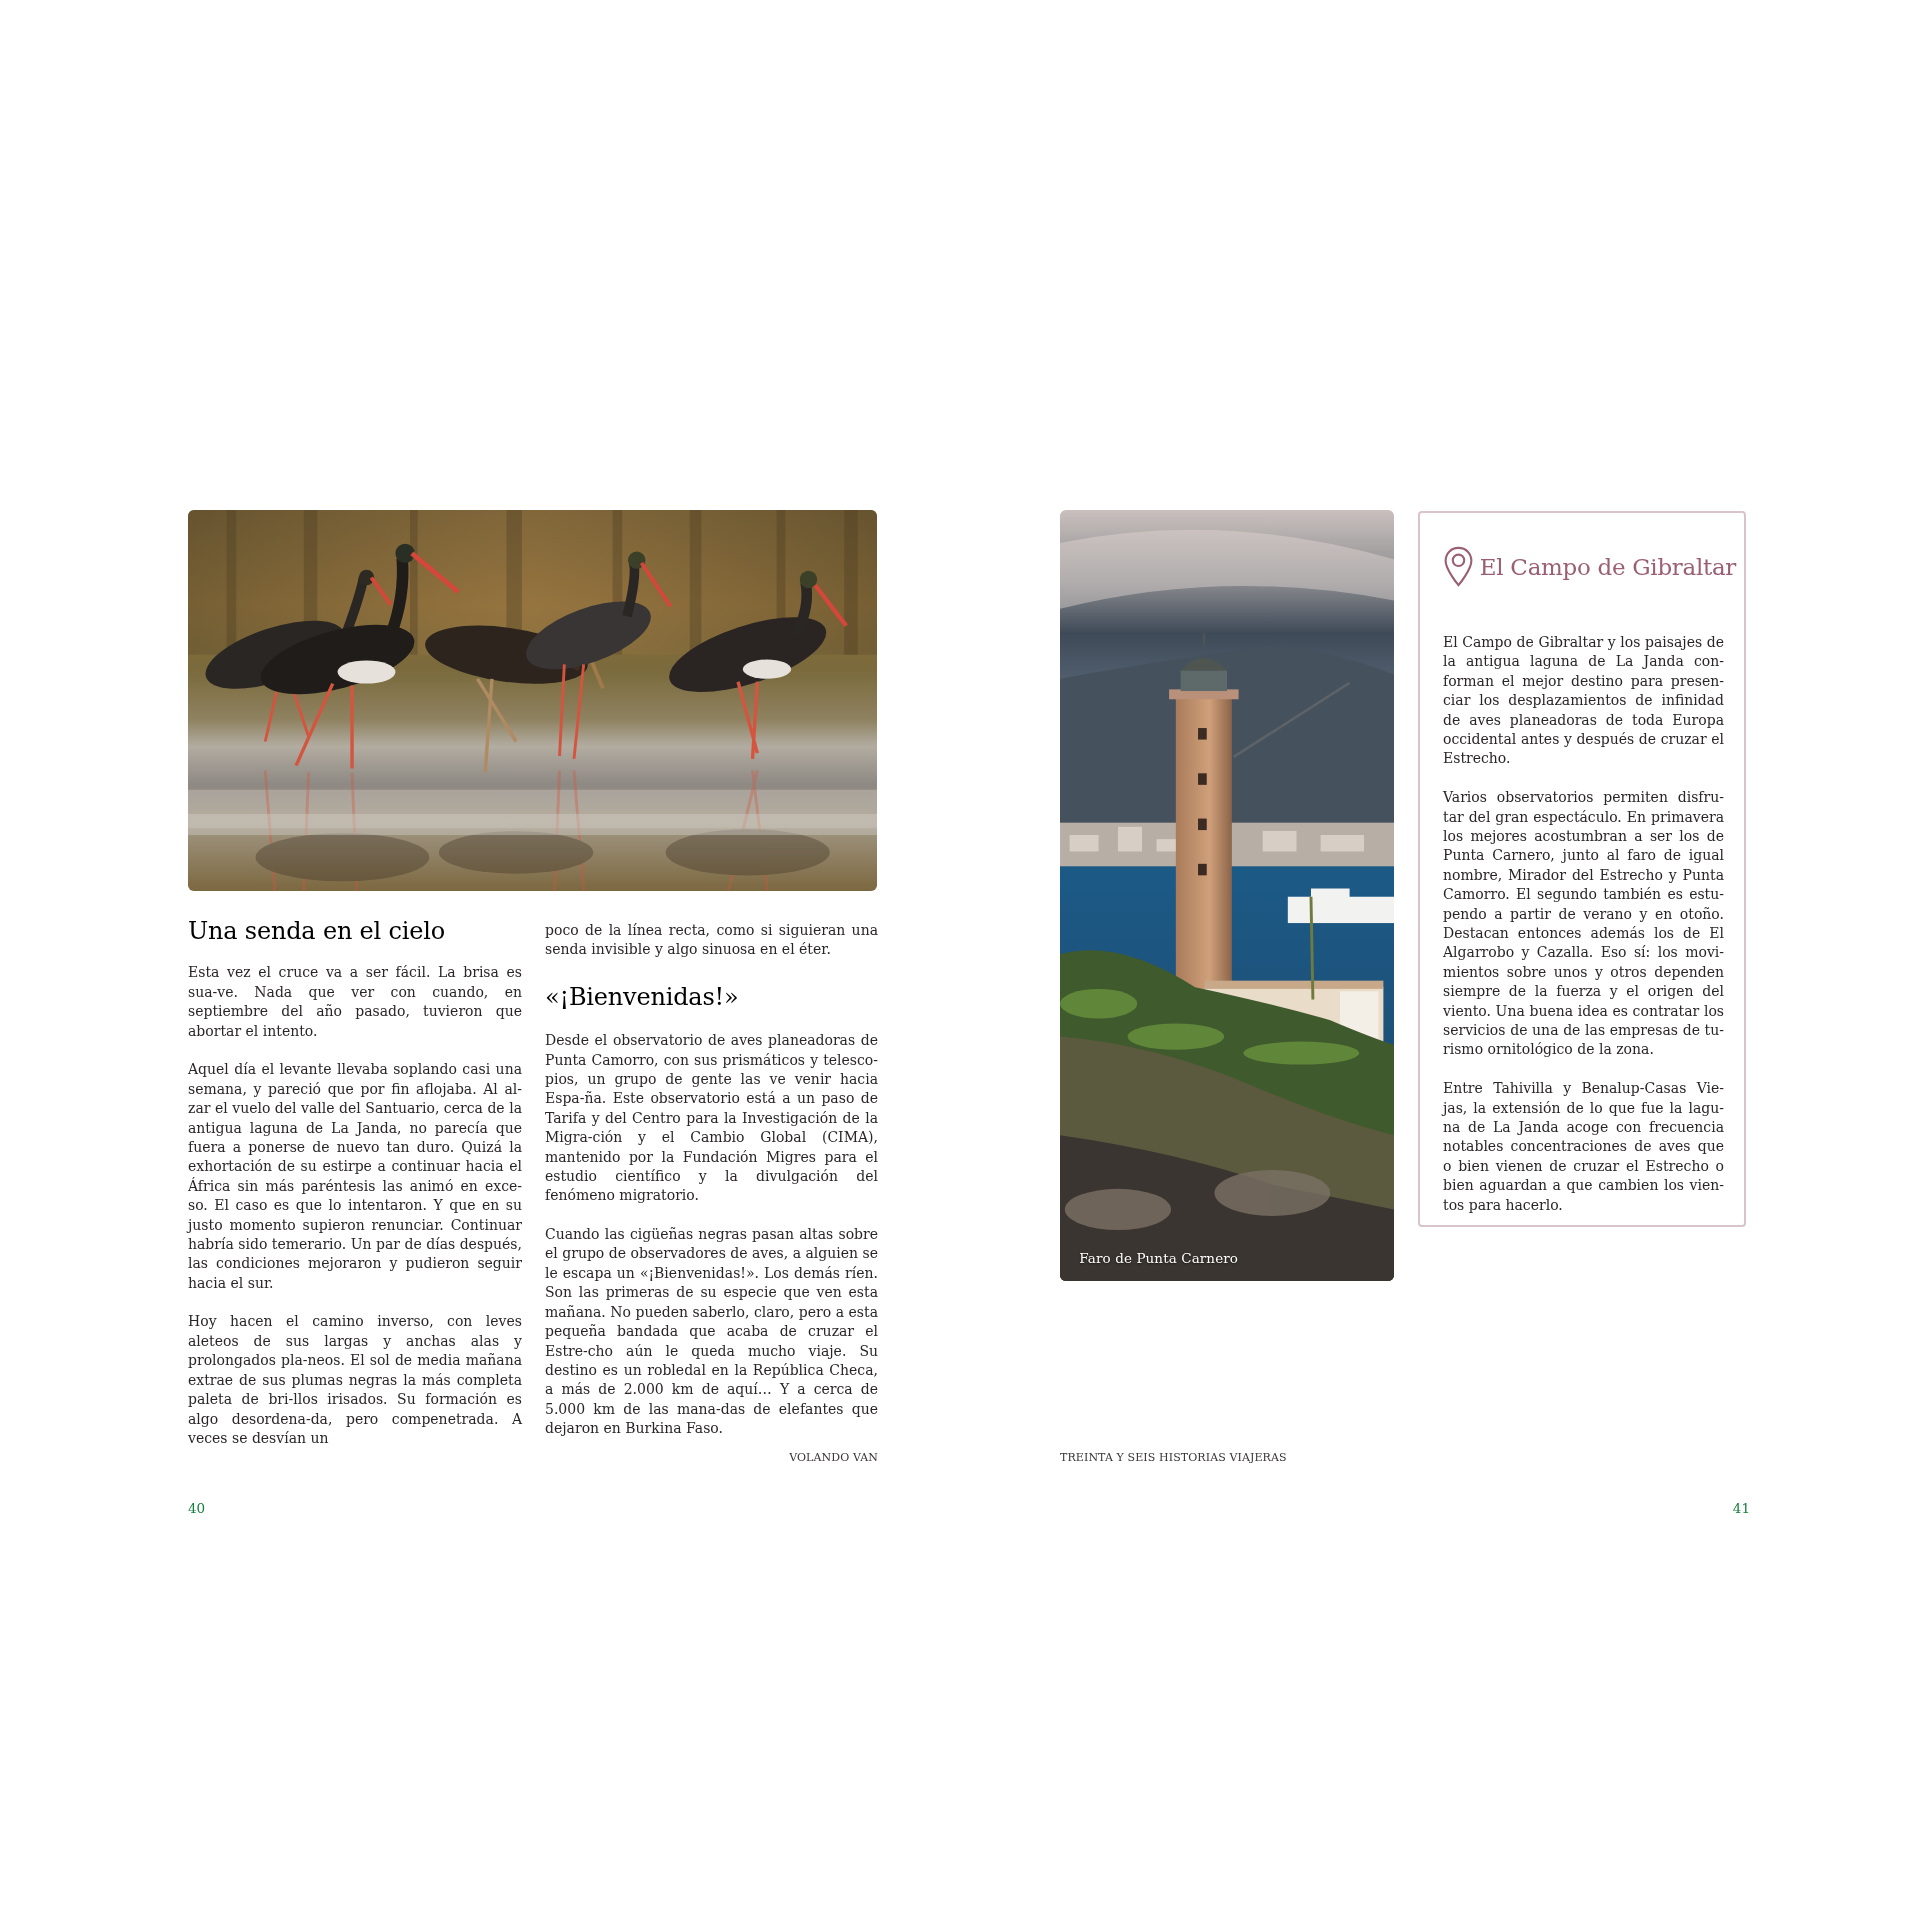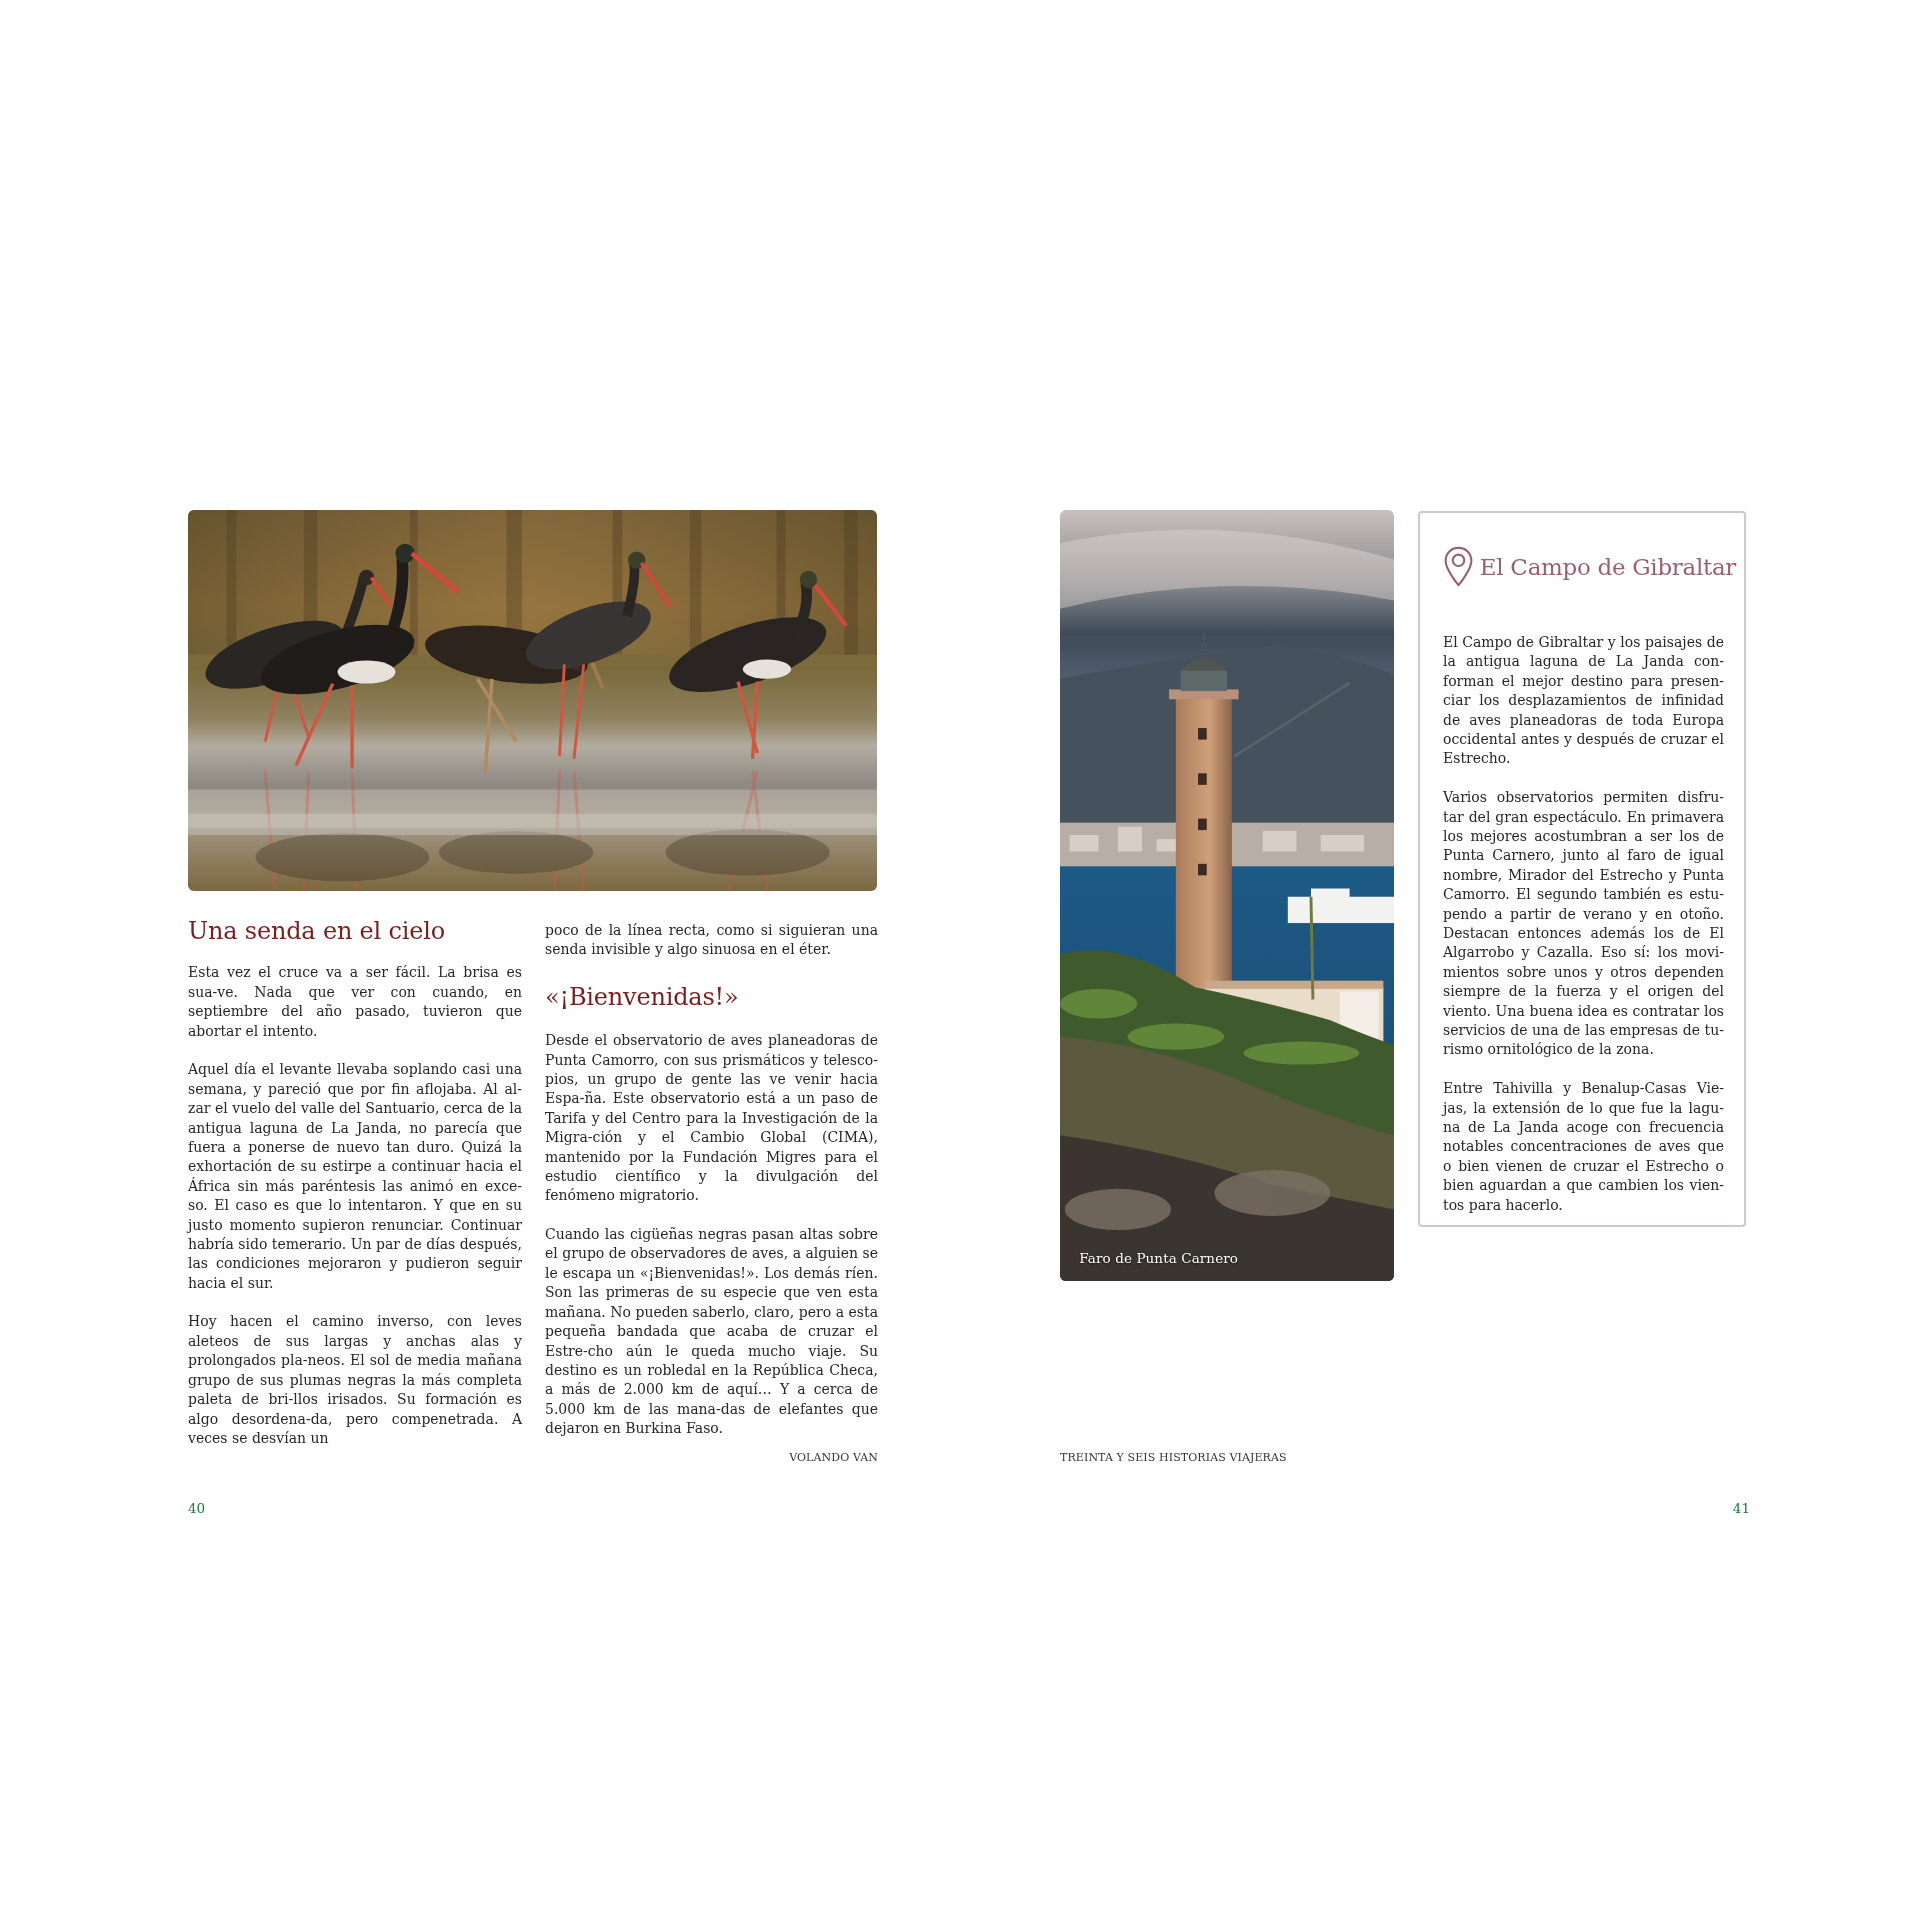--- a/index.html
+++ b/index.html
@@ -35,21 +35,21 @@
     line-height: 19.4px;
     text-align: justify;
     hyphens: manual;
   }
   .col p { margin: 0 0 19.3px 0; }
   .col-1 { left: 188px; top: 917px; width: 334px; }
   .col-2 { left: 545px; top: 921px; width: 333px; }
 
   h2.section {
     font-weight: normal;
-    color: #7f1d1d;
+    color: #000000;
     font-size: 24px;
     line-height: 29px;
     margin: 0 0 17.4px 0;
     letter-spacing: -0.2px;
   }
   .col-2 h2.section { margin-top: 5px; margin-bottom: 19.3px; }
 
   
   .infobox {
     position: absolute;
@@ -165,21 +165,21 @@
         <ellipse cx="580" cy="355" rx="85" ry="24" fill="#3a2e22"></ellipse>
       </g>
       <rect x="0" y="315" width="714" height="22" fill="#cfcbc5" opacity="0.45"></rect>
     </svg>
   </div>
 
   <div class="col col-1">
     <h2 class="section">Una senda en el cielo</h2>
     <p>Esta vez el cruce va a ser fácil. La brisa es sua-ve. Nada que ver con cuando, en septiembre del año pasado, tuvieron que abortar el intento.</p>
     <p>Aquel día el levante llevaba soplando casi una semana, y pareció que por fin aflojaba. Al al-zar el vuelo del valle del Santuario, cerca de la antigua laguna de La Janda, no parecía que fuera a ponerse de nuevo tan duro. Quizá la exhortación de su estirpe a continuar hacia el África sin más paréntesis las animó en exce-so. El caso es que lo intentaron. Y que en su justo momento supieron renunciar. Continuar habría sido temerario. Un par de días después, las condiciones mejoraron y pudieron seguir hacia el sur.</p>
-    <p>Hoy hacen el camino inverso, con leves aleteos de sus largas y anchas alas y prolongados pla-neos. El sol de media mañana grupo de sus plumas negras la más completa paleta de bri-llos irisados. Su formación es algo desordena-da, pero compenetrada. A veces se desvían un</p>
+    <p>Hoy hacen el camino inverso, con leves aleteos de sus largas y anchas alas y prolongados pla-neos. El sol de media mañana extrae de sus plumas negras la más completa paleta de bri-llos irisados. Su formación es algo desordena-da, pero compenetrada. A veces se desvían un</p>
   </div>
 
   <div class="col col-2">
     <p style="margin-bottom:23px">poco de la línea recta, como si siguieran una senda invisible y algo sinuosa en el éter.</p>
     <h2 class="section">«¡Bienvenidas!»</h2>
     <p>Desde el observatorio de aves planeadoras de Punta Camorro, con sus prismáticos y telesco-pios, un grupo de gente las ve venir hacia Espa-ña. Este observatorio está a un paso de Tarifa y del Centro para la Investigación de la Migra-ción y el Cambio Global (CIMA), mantenido por la Fundación Migres para el estudio científico y la divulgación del fenómeno migratorio.</p>
     <p>Cuando las cigüeñas negras pasan altas sobre el grupo de observadores de aves, a alguien se le escapa un «¡Bienvenidas!». Los demás ríen. Son las primeras de su especie que ven esta mañana. No pueden saberlo, claro, pero a esta pequeña bandada que acaba de cruzar el Estre-cho aún le queda mucho viaje. Su destino es un robledal en la República Checa, a más de 2.000 km de aquí… Y a cerca de 5.000 km de las mana-das de elefantes que dejaron en Burkina Faso.</p>
   </div>
 
   <div class="folio folio-left">40</div>

